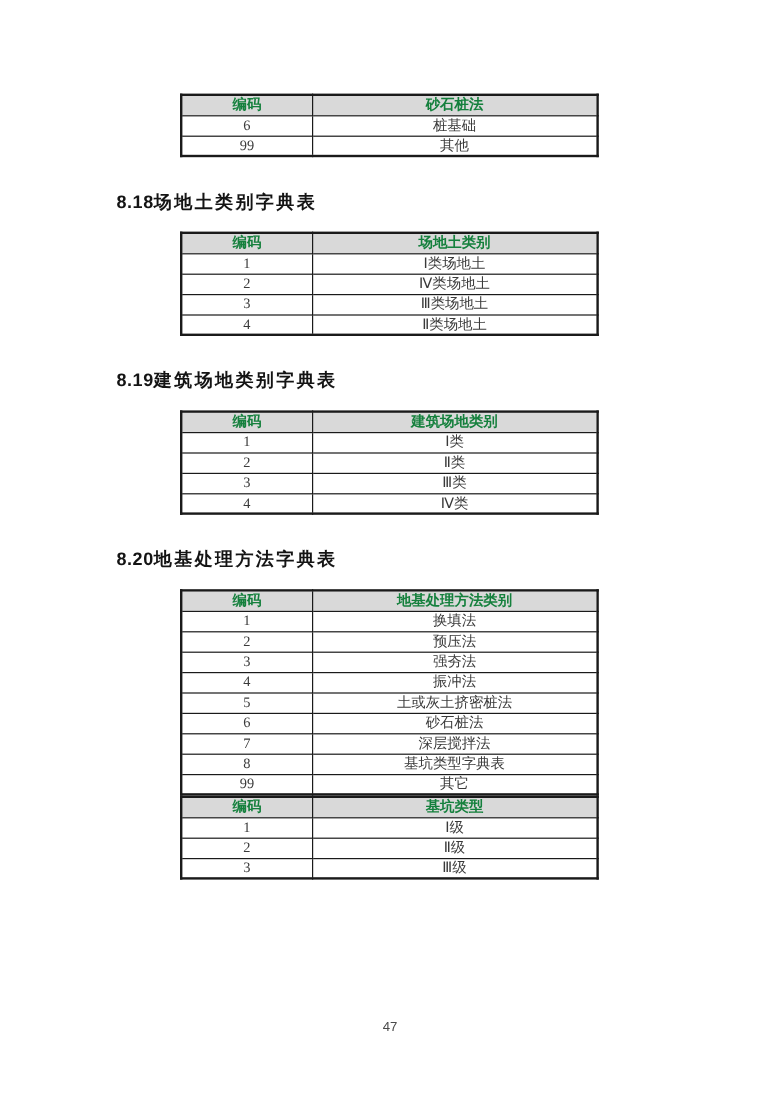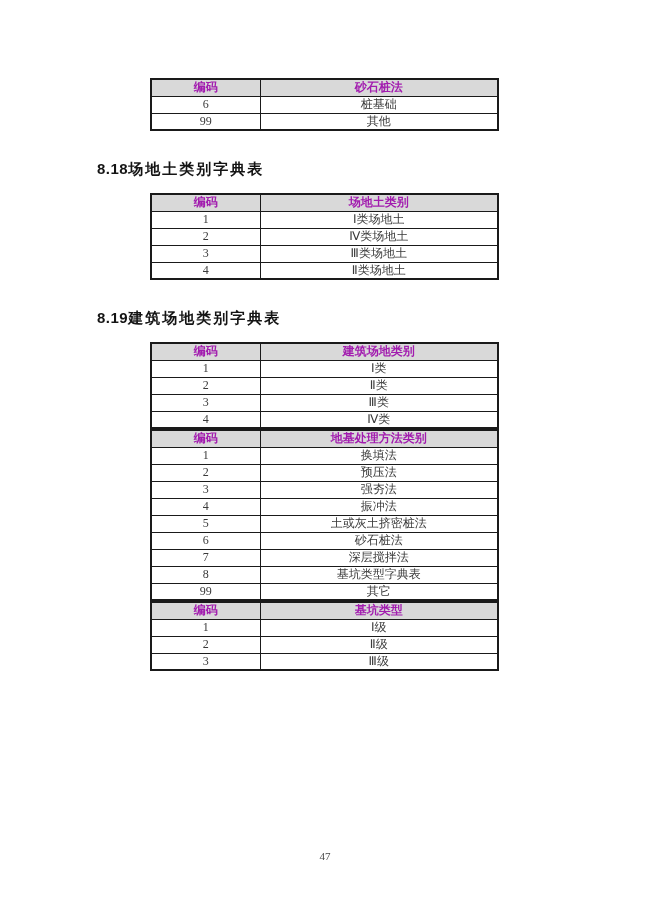--- a/index.html
+++ b/index.html
@@ -28,21 +28,21 @@
     vertical-align: middle;
     font-size: 12px;
     line-height: 1.1;
     padding: 1px 2px;
     overflow: hidden;
     white-space: nowrap;
   }
   table.dict-table th {
     background: var(--header-bg, #d9d9d9);
     font-weight: bold;
-    color: #a21caf;
+    color: #15803d;
   }
   table.dict-table td { color: #3a3a3a; }
   .col-code { width: 109px; }
   .section-heading {
     margin: 28px 0 14px 0;
     font-family: "Liberation Sans", sans-serif;
     font-weight: bold;
     font-size: 15px;
     line-height: 20px;
     color: #141414;
@@ -50,21 +50,21 @@
   .section-heading .sec-num { letter-spacing: 0.5px; }
   .section-heading .sec-title { letter-spacing: 2px; font-family: Liberation Serif, serif; }
   .page-number {
     position: absolute;
     top: 850px;
     left: 0;
     width: 100%;
     text-align: center;
     font-size: 11px;
     color: #4a4a4a;
-    font-family: Liberation Serif, serif;
+    font-family: Liberation Sans, sans-serif;
   }
 </style>
 </head>
 <body>
 
 <div class="page">
   <div class="content">
     <table class="dict-table" id="top-table">
         <thead>
           <tr>
@@ -131,20 +131,21 @@
             <tr>
               <td>3</td>
               <td>Ⅲ类</td>
             </tr>
             <tr>
               <td>4</td>
               <td>Ⅳ类</td>
             </tr>
           </tbody>
         </table>
+        <h2 class="section-heading"><span class="sec-num">8.20</span><span class="sec-title">地基处理方法字典表</span></h2>
         <table class="dict-table">
           <thead>
             <tr>
               <th class="col-code">编码</th>
               <th class="col-val">地基处理方法类别</th>
             </tr>
           </thead>
           <tbody>
             <tr>
               <td>1</td>

